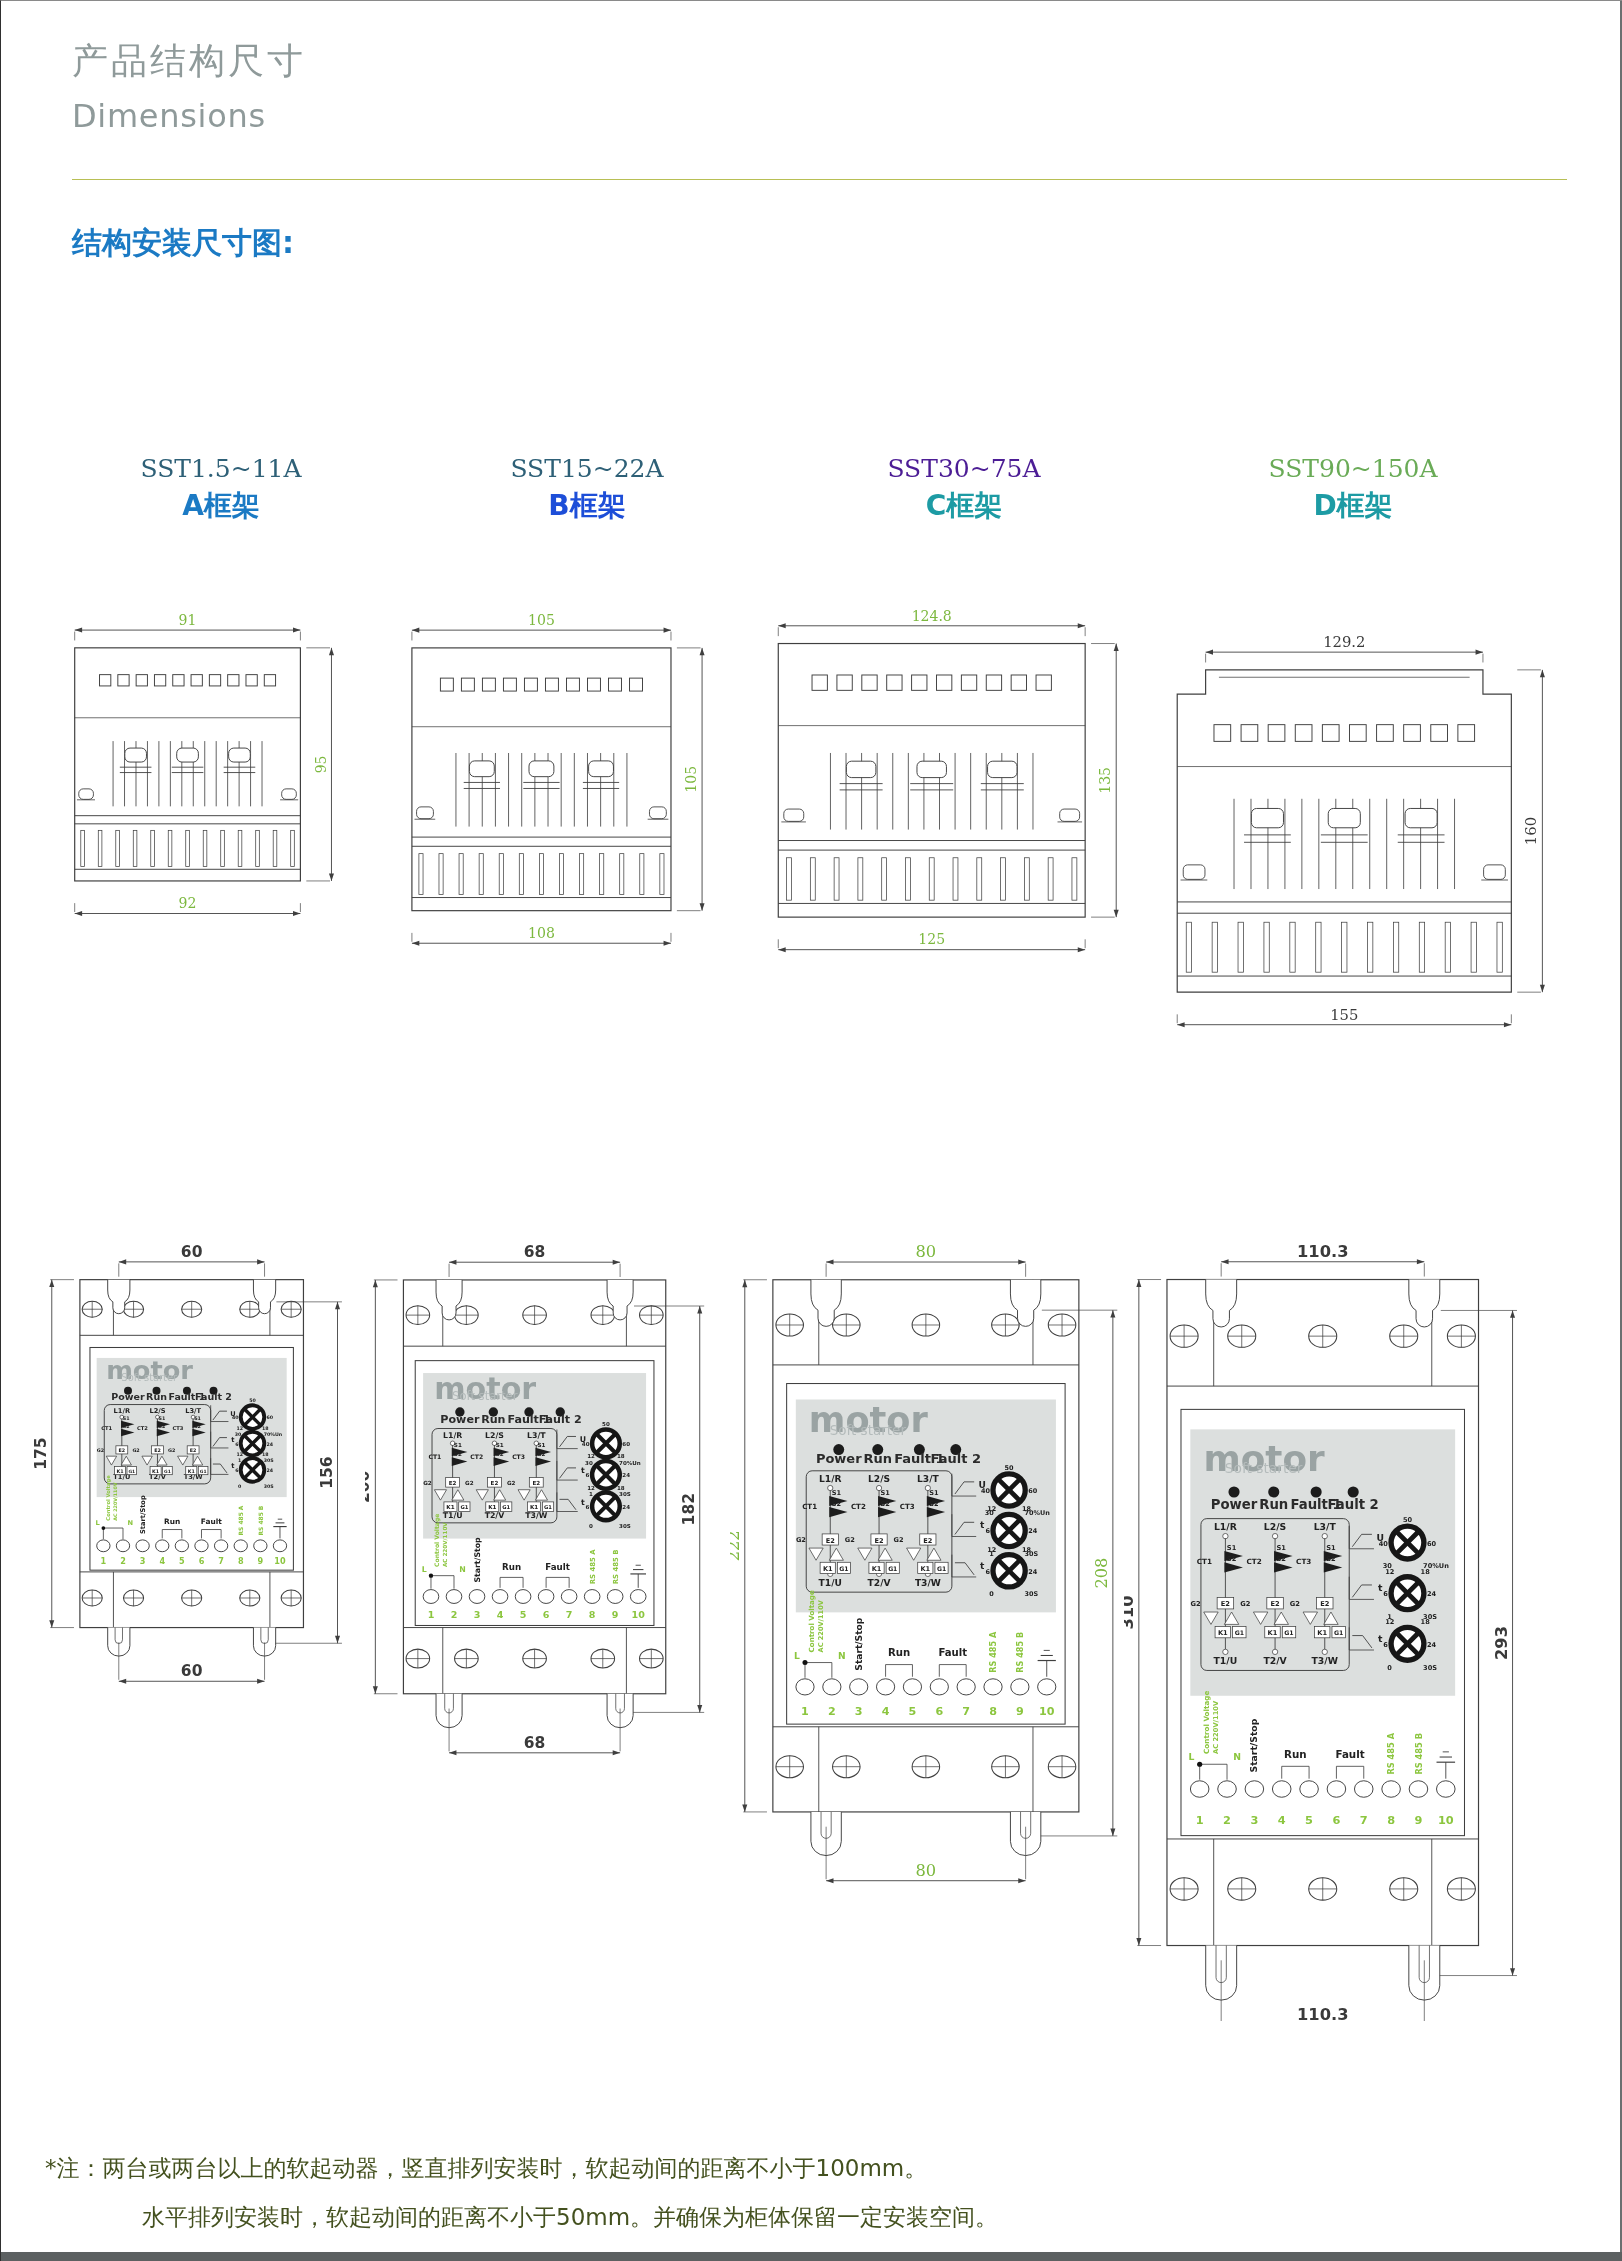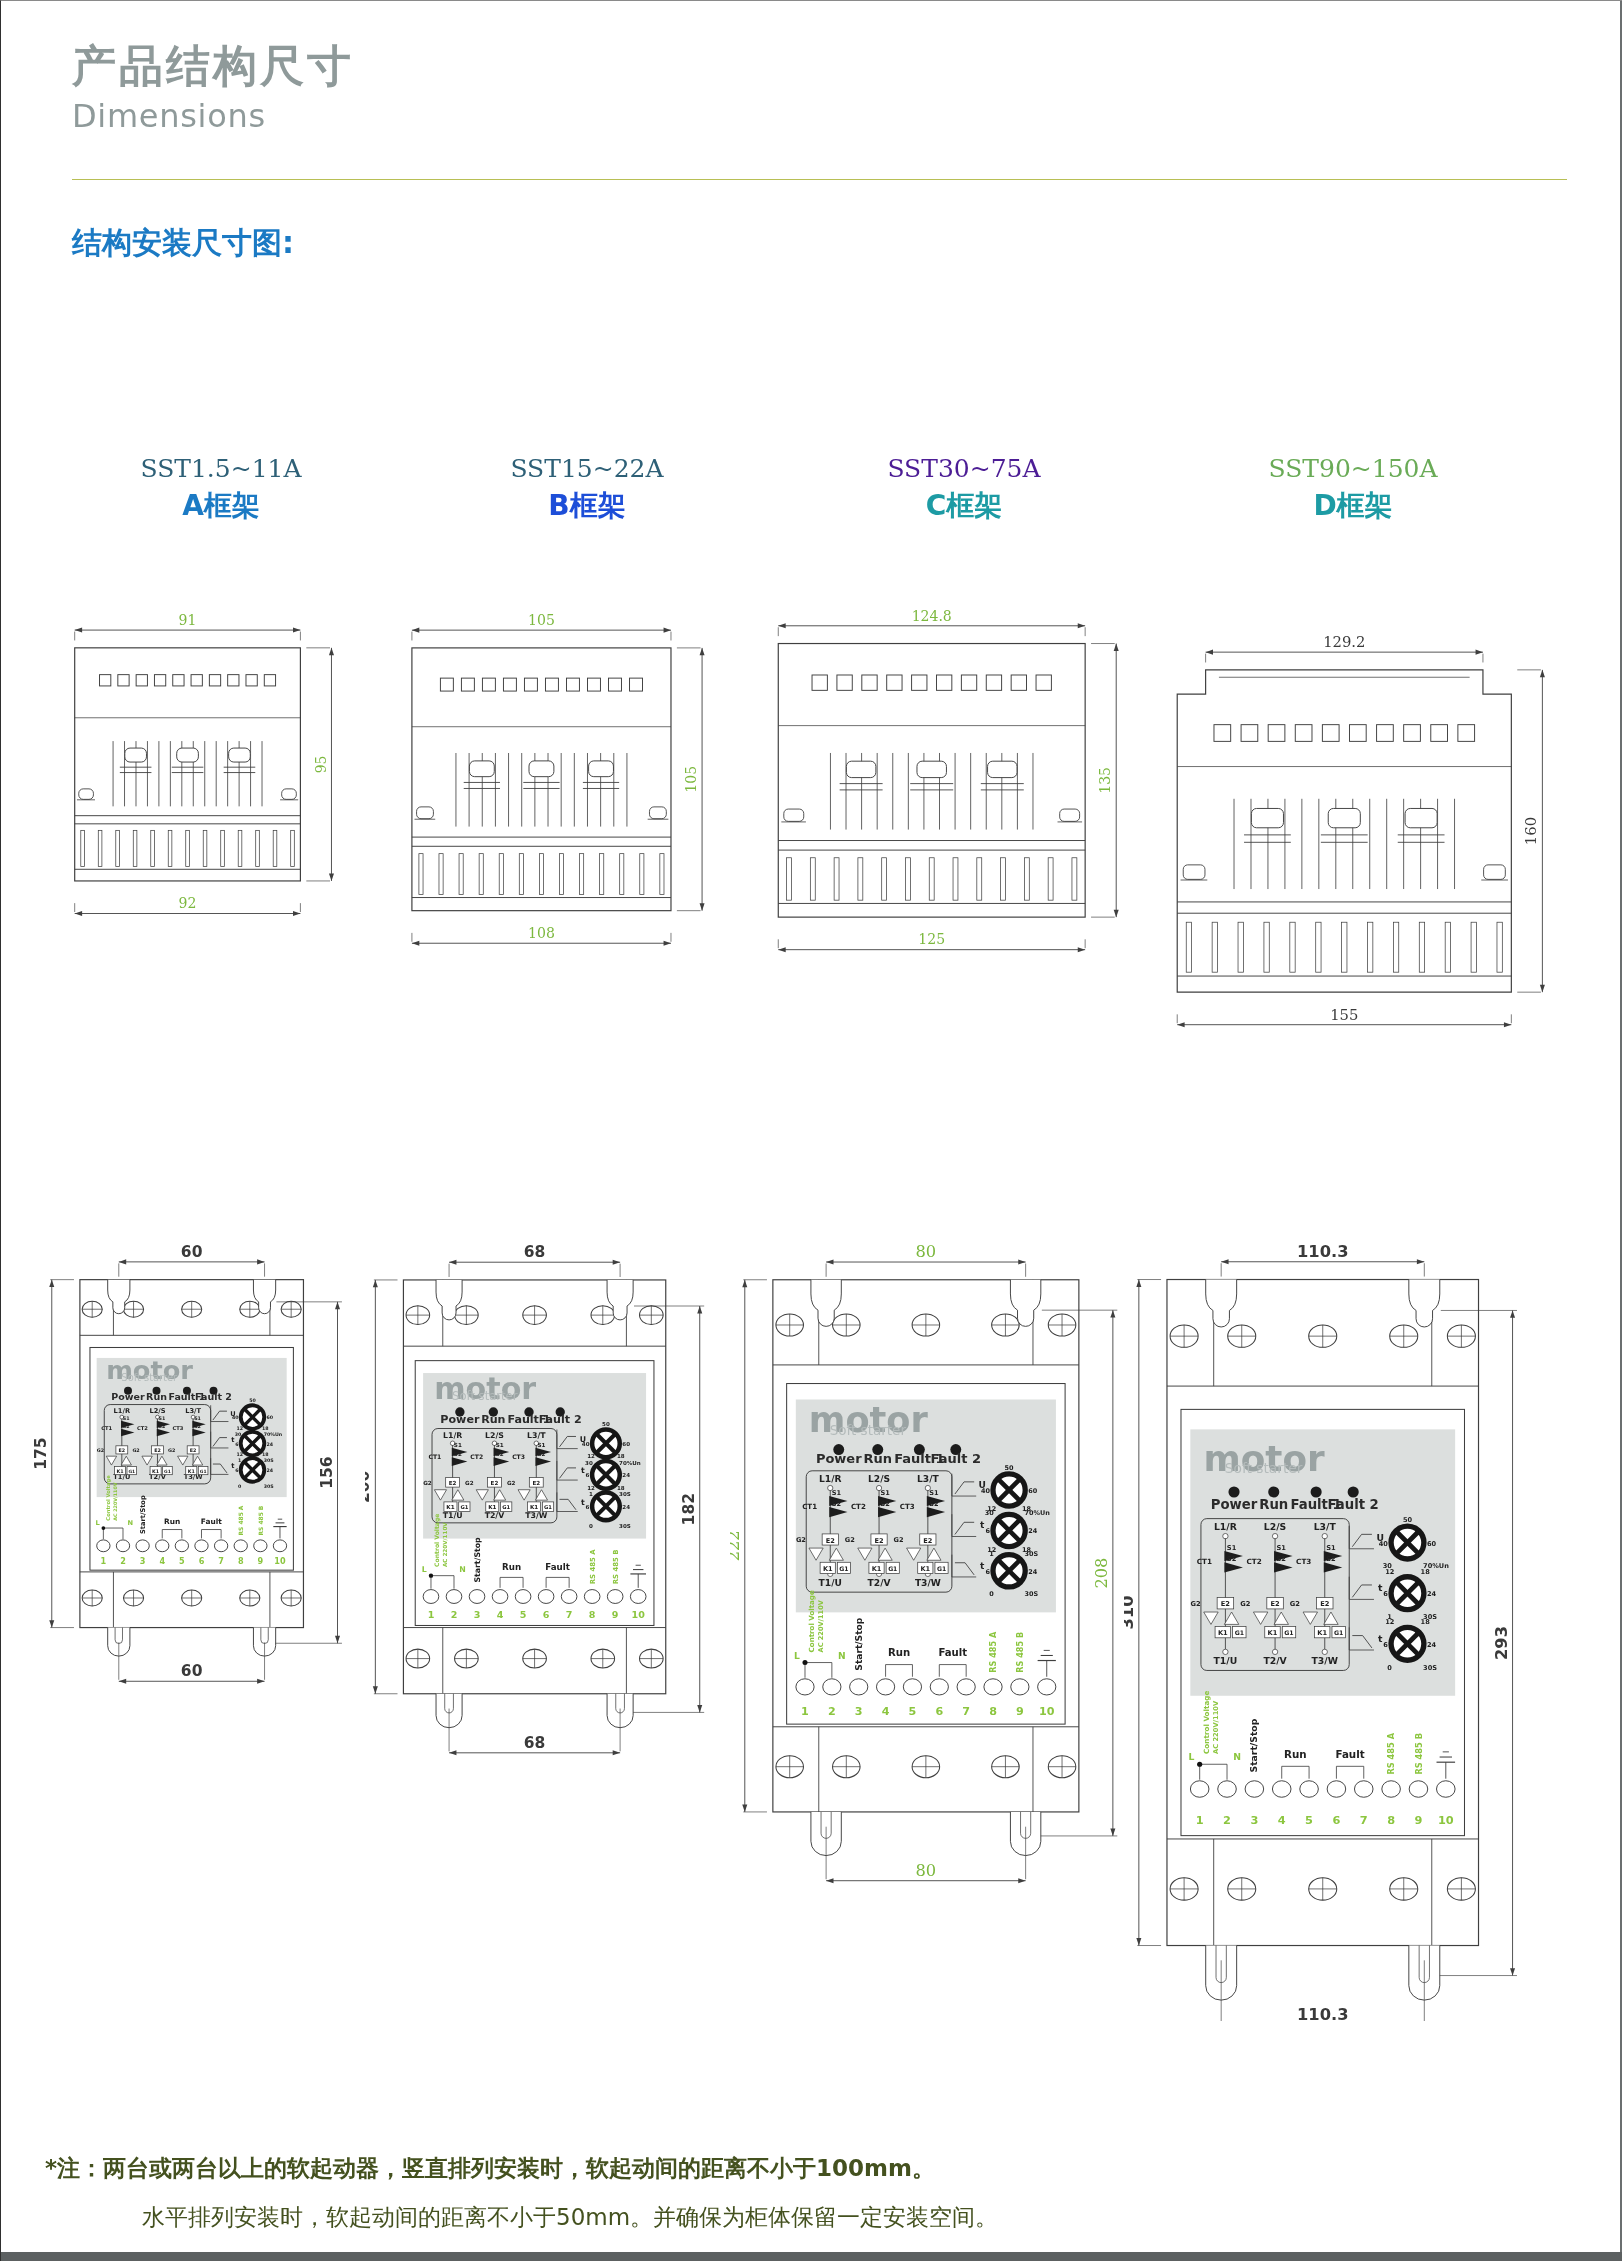--- a/index.html
+++ b/index.html
@@ -2,21 +2,21 @@
 <html style="font-size:12px"><head>
 <meta charset="utf-8">
 <style>
   html,body{margin:0;padding:0;background:#e8e8e8;}
   .page{position:relative;width:1623px;height:2261px;background:#ffffff;overflow:hidden;
         font-family:"DejaVu Sans","Liberation Sans",sans-serif;
         border-left:1.5px solid #2f2f2f;border-top:0.7px solid #8a8a8a;box-sizing:border-box;}
   .page-right-edge{position:absolute;right:0;top:0;width:3px;height:100%;background:#6b6f70;}
   .page-bottom-edge{position:absolute;left:0;bottom:0;width:100%;height:9px;background:#5c6061;}
   .abs{position:absolute;}
-  h1.cn{margin:0;font-size:44px;font-weight:bold;color:#8f9a9a;letter-spacing:3px;}
+  h1.cn{margin:0;font-size:36px;font-weight:normal;color:#8f9a9a;letter-spacing:3px;}
   h2.en{margin:0;font-size:32px;font-weight:normal;color:#8f9a9a;letter-spacing:0.7px;}
   .rule{position:absolute;left:71px;width:1495px;height:0;border:none;border-top:1.5px solid #b8bf55;}
   h3.sub{margin:0;font-size:30px;font-weight:bold;color:#1b7ac4;}
   .frame-head{position:absolute;text-align:center;transform:translateX(-50%);white-space:nowrap;margin-left:42px;}
   .frame-head .model{font-family:"DejaVu Serif","Liberation Serif",serif;font-size:25px;}
   .frame-head .fr{font-size:28px;font-weight:bold;margin-top:4.4px;}
   .note{position:absolute;font-size:23px;color:#44511f;white-space:nowrap;}
   svg{display:block;}
 </style>
 </head>
@@ -1252,16 +1252,16 @@
         <text x="517" y="539.2055960264901" font-size="22" fill="#3a3a3a" text-anchor="middle" font-family="DejaVu Sans, Liberation Sans, sans-serif" font-weight="bold" transform="rotate(-90 517 539.2055960264901)">293</text>
         <line x1="131.254" y1="1055.8" x2="405.746" y2="1055.8" stroke="#3f3f3f" stroke-width="1.2" fill="none"></line>
         <polygon points="131.254,1055.8 141.254,1052.3999999999999 141.254,1059.2" fill="#3f3f3f"></polygon>
         <polygon points="405.746,1055.8 395.746,1052.3999999999999 395.746,1059.2" fill="#3f3f3f"></polygon>
         <line x1="131.254" y1="1053.8" x2="131.254" y2="968" stroke="#3f3f3f" stroke-width="0.9" fill="none"></line>
         <line x1="405.746" y1="1053.8" x2="405.746" y2="968" stroke="#3f3f3f" stroke-width="0.9" fill="none"></line>
         <text x="268.5" y="1048.8" font-size="22" fill="#3a3a3a" text-anchor="middle" font-family="DejaVu Sans, Liberation Sans, sans-serif" font-weight="bold">110.3</text>
       </svg>
     </div>
 
-  <div class="note" style="left:44px;top:2152px;font-weight:bold;">*注：两台或两台以上的软起动器，竖直排列安装时，软起动间的距离不小于100mm。</div>
+  <div class="note" style="left:44px;top:2152px;">*注：两台或两台以上的软起动器，竖直排列安装时，软起动间的距离不小于100mm。</div>
   <div class="note" style="left:141px;top:2201px;">水平排列安装时，软起动间的距离不小于50mm。并确保为柜体保留一定安装空间。</div>
 </div>
 
 
 </body></html>

